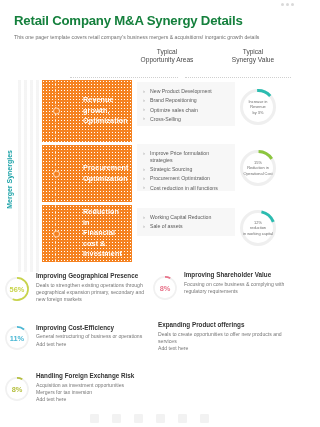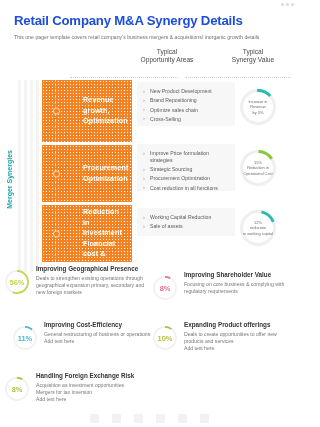--- a/index.html
+++ b/index.html
@@ -12,21 +12,21 @@
   .page{position:absolute;inset:0;background:#fff;}
 
   
   .winbar{position:absolute;top:0;left:0;right:0;height:9px;background:#fff;}
   .winbar .dots{position:absolute;right:4px;top:3px;display:flex;gap:2px;}
   .winbar .dots i{display:block;width:3px;height:3px;border-radius:50%;background:#d9d9d9;}
 
   
   .title{
     position:absolute;left:14px;top:13px;
-    font-size:13.2px;font-weight:bold;color:#1d4ed8;letter-spacing:-0.2px;
+    font-size:13.2px;font-weight:bold;color:#15803d;letter-spacing:-0.2px;
   }
   .subtitle{
     position:absolute;left:14px;top:34px;right:14px;
     font-size:5.1px;color:#6e6e6e;letter-spacing:0.05px;
   }
 
   
   .colhead{
     position:absolute;text-align:center;font-size:6.6px;color:#4a4a4a;
     line-height:1.25;
@@ -115,23 +115,23 @@
   .sc{position:relative;width:26px;height:26px;flex:0 0 26px;margin-top:5px;}
   .sc svg{position:absolute;inset:0;}
   .sc .pct{
     position:absolute;inset:0;display:flex;align-items:center;justify-content:center;
     font-size:7.4px;font-weight:bold;
   }
   .stxt{padding-left:6px;padding-top:1px;}
   .stxt h4{margin:0 0 2px 0;font-size:6.3px;font-weight:bold;color:#333;line-height:1.2;}
   .stxt p{margin:0;font-size:5.1px;color:#767676;line-height:1.45;}
 
-  .s1{left:4px;top:264px;width:146px;}
+  .s1{left:4px;top:271px;width:146px;}
   .s2{left:152px;top:270px;width:142px;}
-  .s3{left:12px;top:320px;width:146px;}
+  .s3{left:4px;top:320px;width:146px;align-items:center;}
   .s4{left:152px;top:320px;width:142px;}
   .s5{left:4px;top:371px;width:146px;}
 
   .watermark{
     position:absolute;left:0;right:0;bottom:2px;height:14px;
     display:flex;gap:13px;justify-content:center;align-items:center;
     opacity:.12;
   }
   .watermark span{display:block;width:9px;height:9px;background:#9a9a9a;border-radius:1px;}
 </style>
@@ -226,22 +226,22 @@
         <div>Operational Cost</div>
       </div>
     </div>
   </div>
 
   <div class="pillar row3">
     <div class="vline"></div>
     <div class="node"></div>
     <div class="ptext">
       <div>Reduction in</div>
+      <div>Financial cost &amp;</div>
       <div>Investment</div>
-      <div>Financial cost &amp;</div>
     </div>
   </div>
   <div class="oppcard o3">
     <ul class="bullets">
       <li>Working Capital Reduction</li>
       <li>Sale of assets</li>
     </ul>
   </div>
   <div class="donut d3">
     <svg viewBox="0 0 40 40">
@@ -294,27 +294,20 @@
       <div class="pct" style="color:#49b7d4">11%</div>
     </div>
     <div class="stxt">
       <h4>Improving Cost-Efficiency</h4>
       <p style="white-space:pre-line">General restructuring of business or operations
 Add text here</p>
     </div>
   </div>
 
   <div class="stat s4">
-    <div class="sc">
-      <svg viewBox="0 0 40 40">
-        <circle cx="20" cy="20" r="17" fill="none" stroke="#f1f1f1" stroke-width="2.6"></circle>
-        <circle cx="20" cy="20" r="17" fill="none" stroke="#b5bf3f" stroke-width="2.6" stroke-dasharray="10.7 96.1" transform="rotate(-90 20 20)"></circle>
-      </svg>
-      <div class="pct" style="color:#b5bf3f">10%</div>
-    </div>
     <div class="stxt">
       <h4>Expanding Product offerings</h4>
       <p style="white-space:pre-line">Deals to create opportunities to offer new products and services
 Add text here</p>
     </div>
   </div>
 
   <div class="stat s5">
     <div class="sc">
       <svg viewBox="0 0 40 40">

